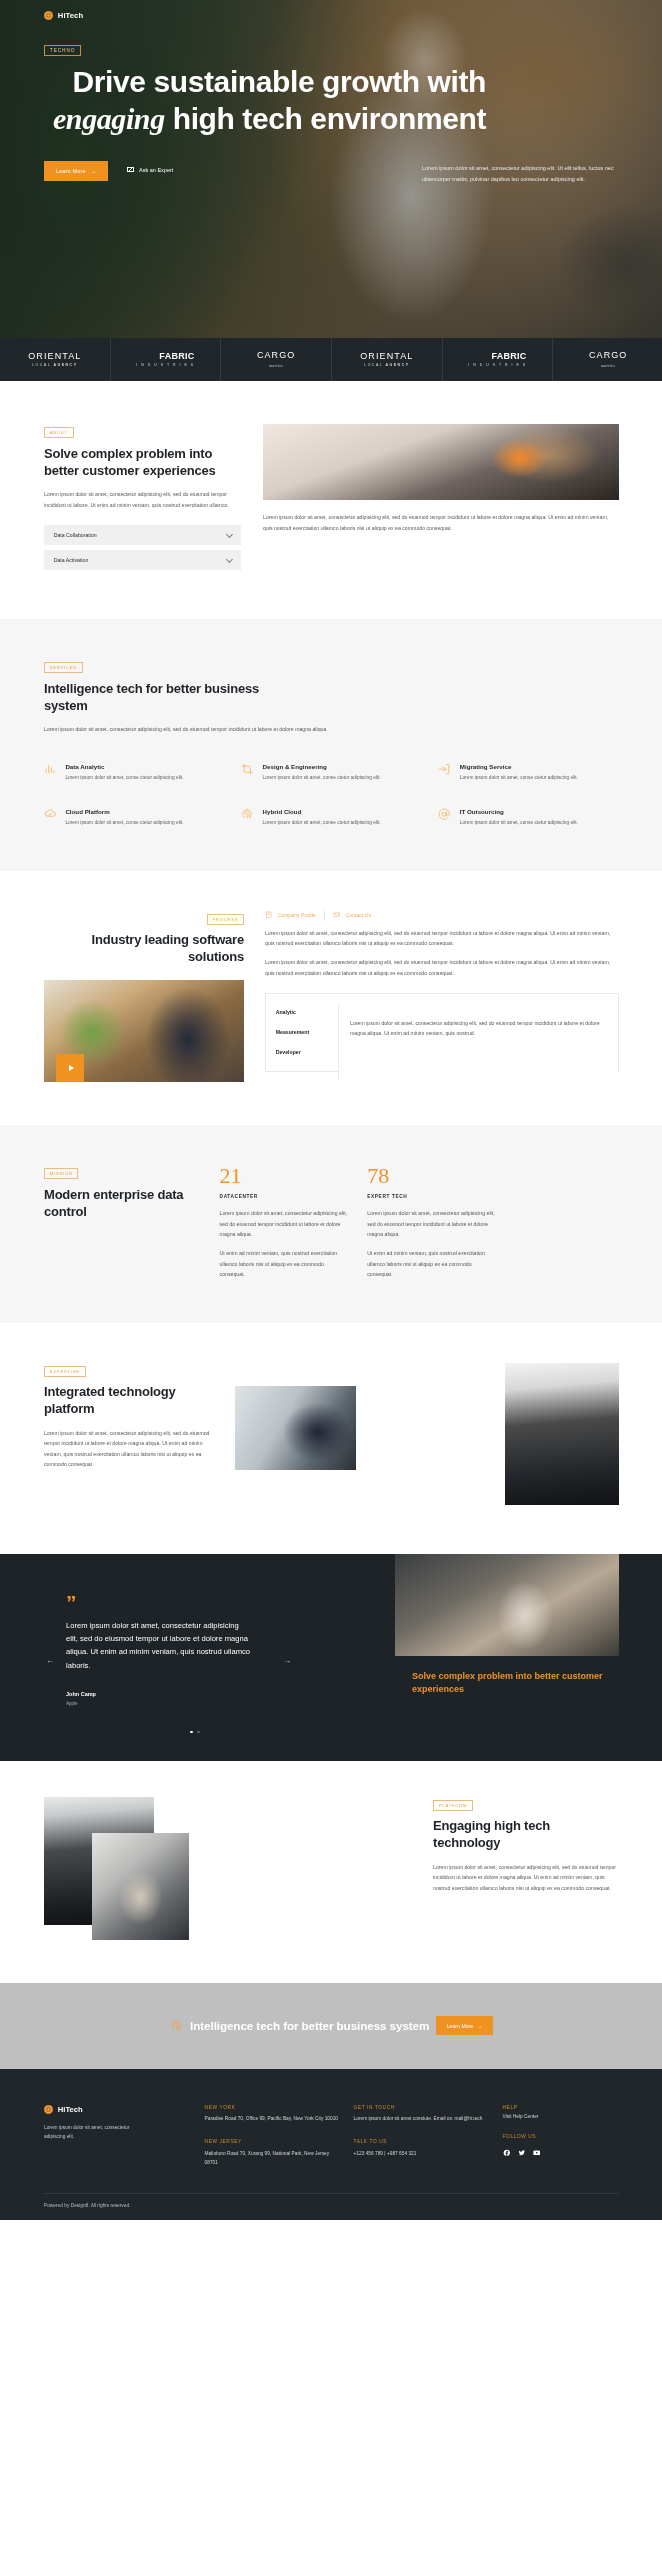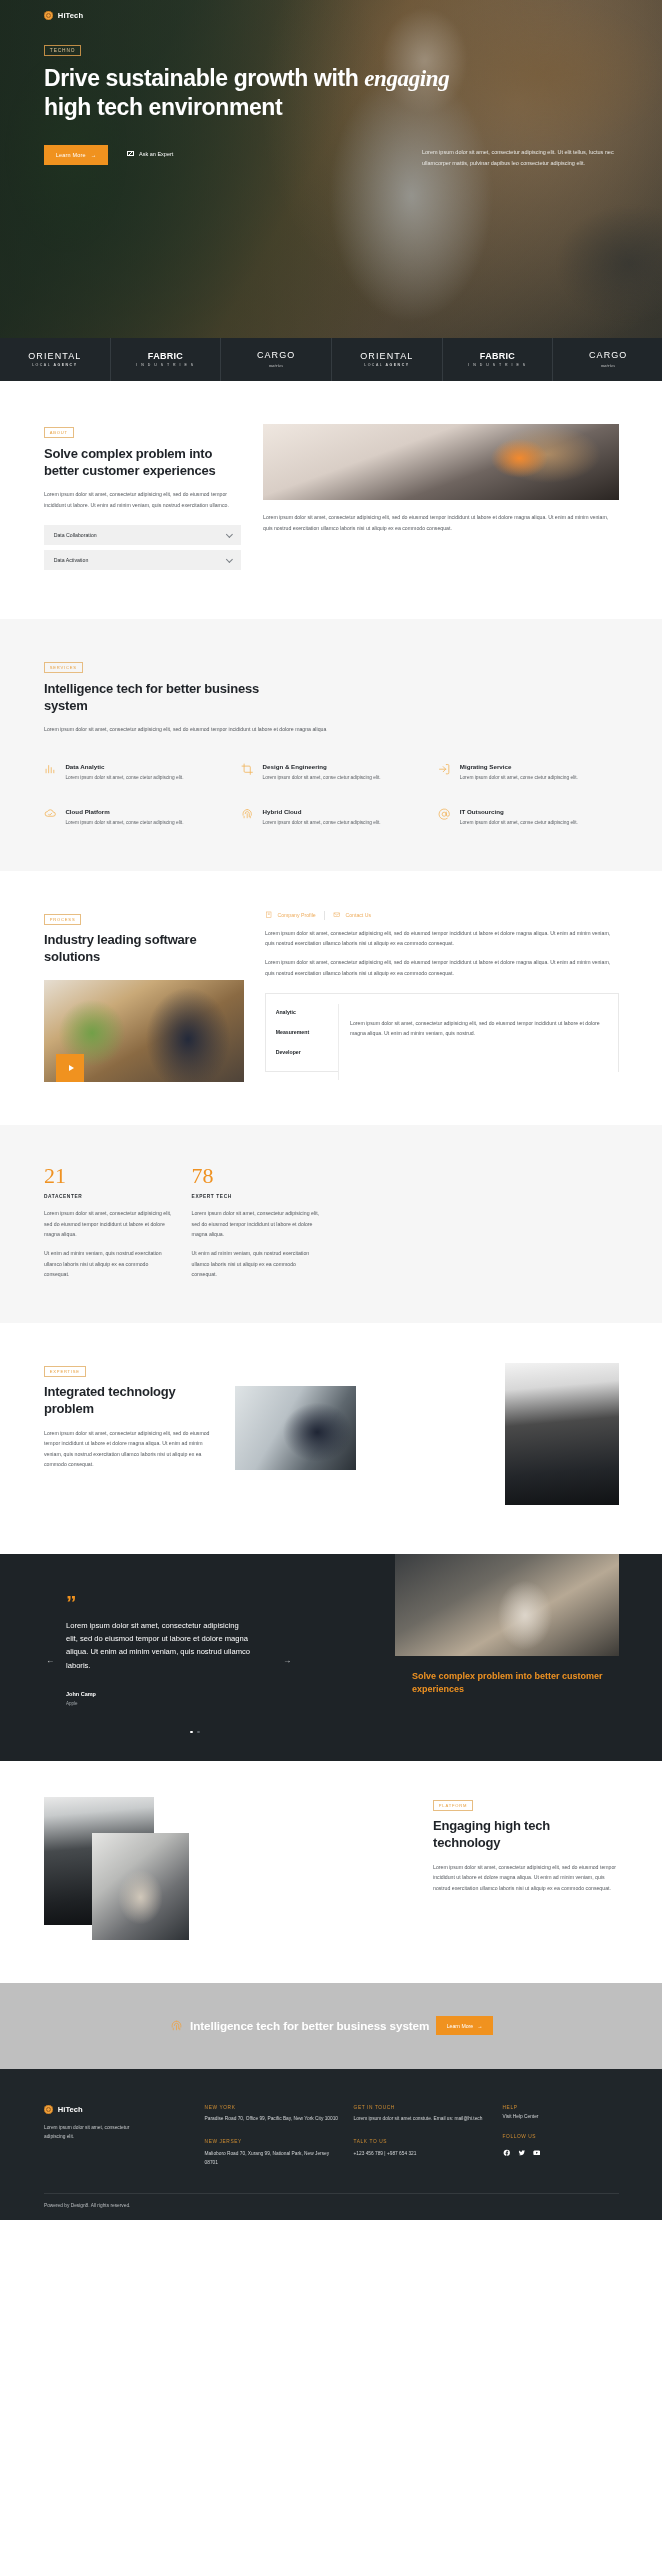--- a/index.html
+++ b/index.html
@@ -41,22 +41,22 @@
     background: radial-gradient(circle at 50% 50%, #f0a03a 0 1.4px, #b9762a 1.4px 2.8px, #f0a03a 2.8px 4.1px, #a8661f 4.1px 4.8px);
     box-shadow: inset 0 0 0 0.7px #c07d28;
   }
   .brand-name { font-size:7.6px; font-weight:700; color:#fff; letter-spacing:0.1px; }
 
   .tag-chip {
     display:inline-block; border:0.7px solid #c08d46; color:#e3c79a;
     font-size:4.8px; letter-spacing:0.9px; padding:2.1px 4.8px; margin-top:21px;
   }
   h1.hero-title {
-    margin-top:8.3px; color:#fff; font-size:23px; line-height:1.22;
-    font-weight:700; letter-spacing:-0.4px; max-width:442px;
+    margin-top:8.3px; color:#fff; font-size:30px; line-height:1.22;
+    font-weight:700; letter-spacing:-0.4px; max-width:442px;text-align:right;
   }
   h1.hero-title em { font-family:"Liberation Serif", serif; font-style:italic; font-weight:700; }
   .hero-bottom { display:flex; align-items:flex-start; margin-top:23.5px; }
   .btn-orange {
     background:#f0921f; color:#fff; border:0; cursor:pointer;
     font-size:5.5px; padding:7px 11.7px; letter-spacing:0.2px;
     display:inline-flex; align-items:center; gap:4.8px;
   }
   .ask-expert { display:flex; align-items:center; gap:4.8px; color:#fff; font-size:5.5px; margin-left:19.3px; margin-top:6.2px; }
   .env-icon { width:7px;height:4.8px;border:0.7px solid #fff; position:relative; }
@@ -64,21 +64,21 @@
      background:linear-gradient(135deg,transparent 45%,#fff 45%,#fff 52%,transparent 52%);}
   .hero-note { margin-left:auto; width:197px; color:#e9e9e6; font-size:5.5px; line-height:2.0; margin-top:2.8px; }
 
   
   .logos { display:flex; background:#20262a; height:43px; }
   .logo-cell {
     flex:1; display:flex; align-items:center; justify-content:center;
     border-right:0.7px solid #343b40; color:#fff; cursor:pointer;
   }
   .logo-cell:last-child { border-right:0; }
-  .logo-main { font-size:9px; letter-spacing:1.1px; font-weight:300; line-height:1; }
+  .logo-main { font-size:9px; letter-spacing:1.1px; font-weight:300; line-height:1;text-align:right; }
   .logo-sub  { font-size:3.5px; letter-spacing:1.5px; margin-top:2.1px; text-align:center; color:#dcdcdc; }
   .logo-sub b { font-weight:700; }
   .logo-sub.ital { font-family:"Liberation Serif",serif; font-style:italic; letter-spacing:0.3px; font-size:4.1px; }
   .logo-main.bold { font-weight:700; letter-spacing:0.3px; }
 
   
   section { padding: 0 44px; }
   .eyebrow {
     display:inline-block; border:0.7px solid #e7bd82; color:#e79e3c;
     font-size:4.1px; letter-spacing:0.8px; padding:2.1px 4.8px;
@@ -115,21 +115,21 @@
   .services h2 { max-width:228px; }
   .services .lead { margin-top:9.7px; max-width:428px; }
   .svc-grid { display:grid; grid-template-columns:repeat(3,1fr); gap:25px 16.6px; margin-top:28px; }
   .svc { display:flex; gap:9px; }
   .svc-icon { width:12.4px; height:12.4px; flex:none; color:#f2b45a; }
   .svc-title { font-size:6.2px; font-weight:700; color:#1f2328; }
   .svc-desc { font-size:4.8px; line-height:2.0; color:#5d6166; margin-top:3.5px; }
 
   
   .process { display:flex; gap:21px; padding-top:40px; padding-bottom:43px; background:#fff; }
-  .proc-left { width:200px; }
+  .proc-left { width:200px;text-align:right; }
   .vidwrap { position:relative; margin-top:14px; }
   .vid {
     height:102px;
     background:
       radial-gradient(ellipse 48px 48px at 24% 52%, rgba(110,160,70,.95), rgba(110,160,70,0) 70%),
       radial-gradient(ellipse 62px 76px at 72% 58%, rgba(30,38,58,.95), rgba(30,38,58,0) 68%),
       linear-gradient(150deg,#e6ded2 0%, #c9a978 30%, #8a6a43 58%, #4e4339 100%);
   }
   .play {
     position:absolute; left:12.4px; bottom:0; width:28px; height:28px; background:#f0921f;
@@ -460,38 +460,42 @@
           <div class="tab-item">Developer</div>
         </div>
         <div class="tabs-panel">
           <p>Lorem ipsum dolor sit amet, consectetur adipisicing elit, sed do eiusmod tempor incididunt ut labore et dolore magna aliqua. Ut enim ad minim veniam, quis nostrud.</p>
         </div>
       </div>
     </div>
   </section>
 
   <section class="mission">
+    <div class="mission-left">
+      <span class="eyebrow">MISSION</span>
+      <h2>Modern enterprise data control</h2>
+    </div>
     <div class="stat-col">
       <div class="stat-num">21</div>
       <div class="stat-label">DATACENTER</div>
       <p class="body">Lorem ipsum dolor sit amet, consectetur adipisicing elit, sed do eiusmod tempor incididunt ut labore et dolore magna aliqua.</p>
       <p class="body">Ut enim ad minim veniam, quis nostrud exercitation ullamco laboris nisi ut aliquip ex ea commodo consequat.</p>
     </div>
     <div class="stat-col">
       <div class="stat-num">78</div>
       <div class="stat-label">EXPERT TECH</div>
       <p class="body">Lorem ipsum dolor sit amet, consectetur adipisicing elit, sed do eiusmod tempor incididunt ut labore et dolore magna aliqua.</p>
       <p class="body">Ut enim ad minim veniam, quis nostrud exercitation ullamco laboris nisi ut aliquip ex ea commodo consequat.</p>
     </div>
   </section>
 
   <section class="expertise">
     <div class="exp-left">
       <span class="eyebrow">EXPERTISE</span>
-      <h2>Integrated technology problem</h2>
+      <h2>Integrated technology platform</h2>
       <p class="body">Lorem ipsum dolor sit amet, consectetur adipisicing elit, sed do eiusmod tempor incididunt ut labore et dolore magna aliqua. Ut enim ad minim veniam, quis nostrud exercitation ullamco laboris nisi ut aliquip ex ea commodo consequat.</p>
     </div>
     <div class="exp-right">
       <div class="exp-img-b"></div>
       <div class="exp-img-a"></div>
     </div>
   </section>
 
   <div class="testi">
     <div class="testi-photo"></div>

